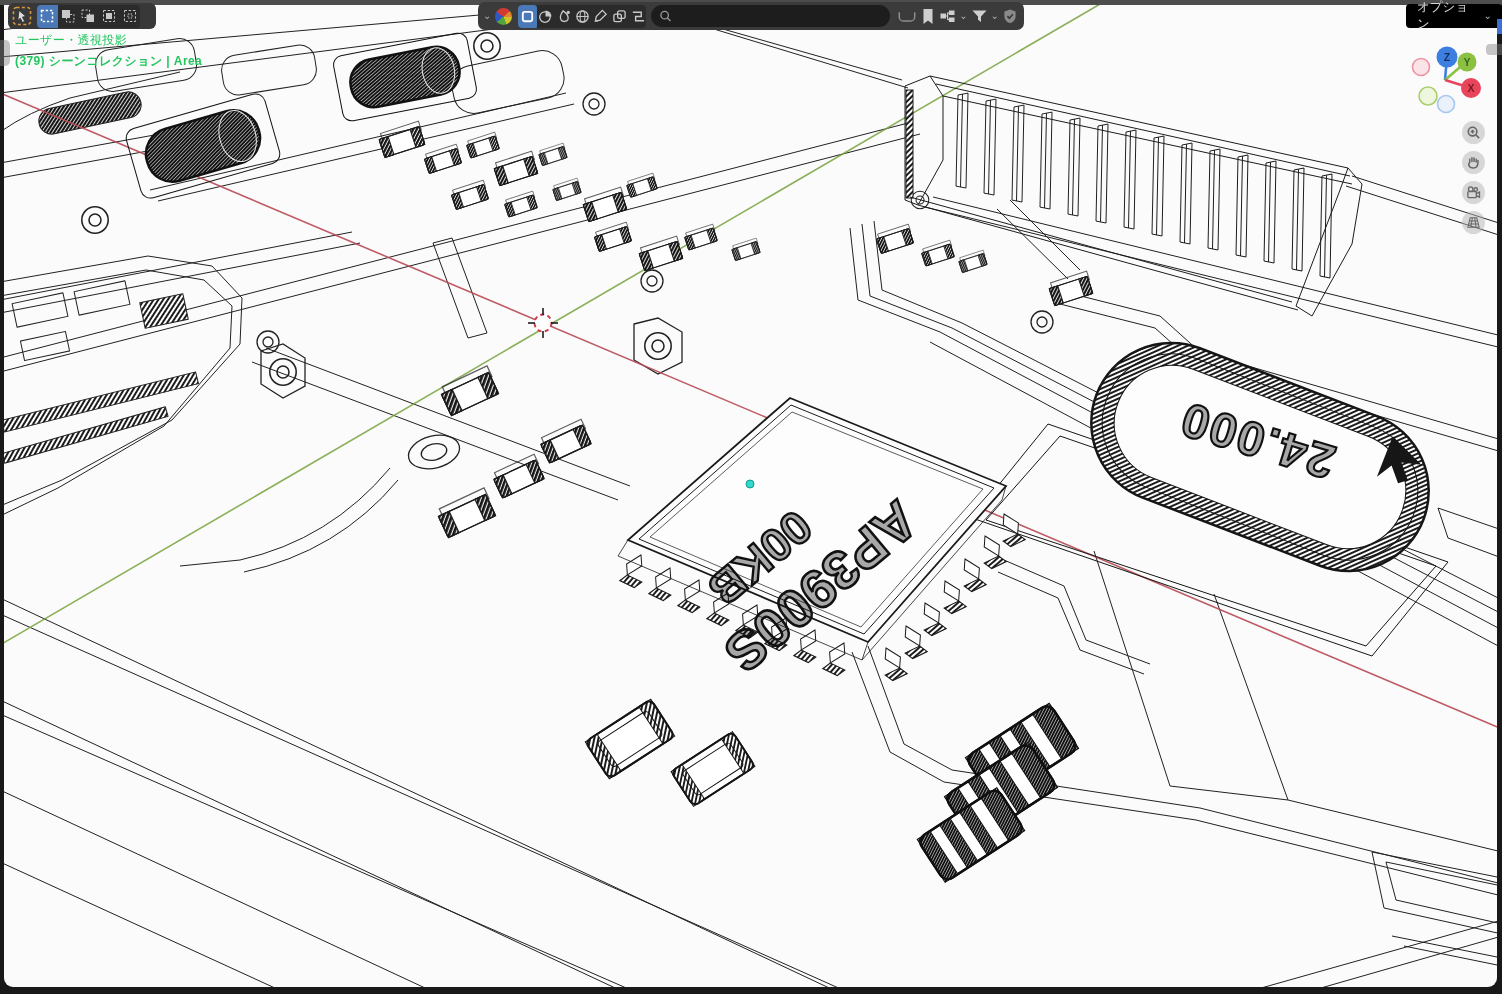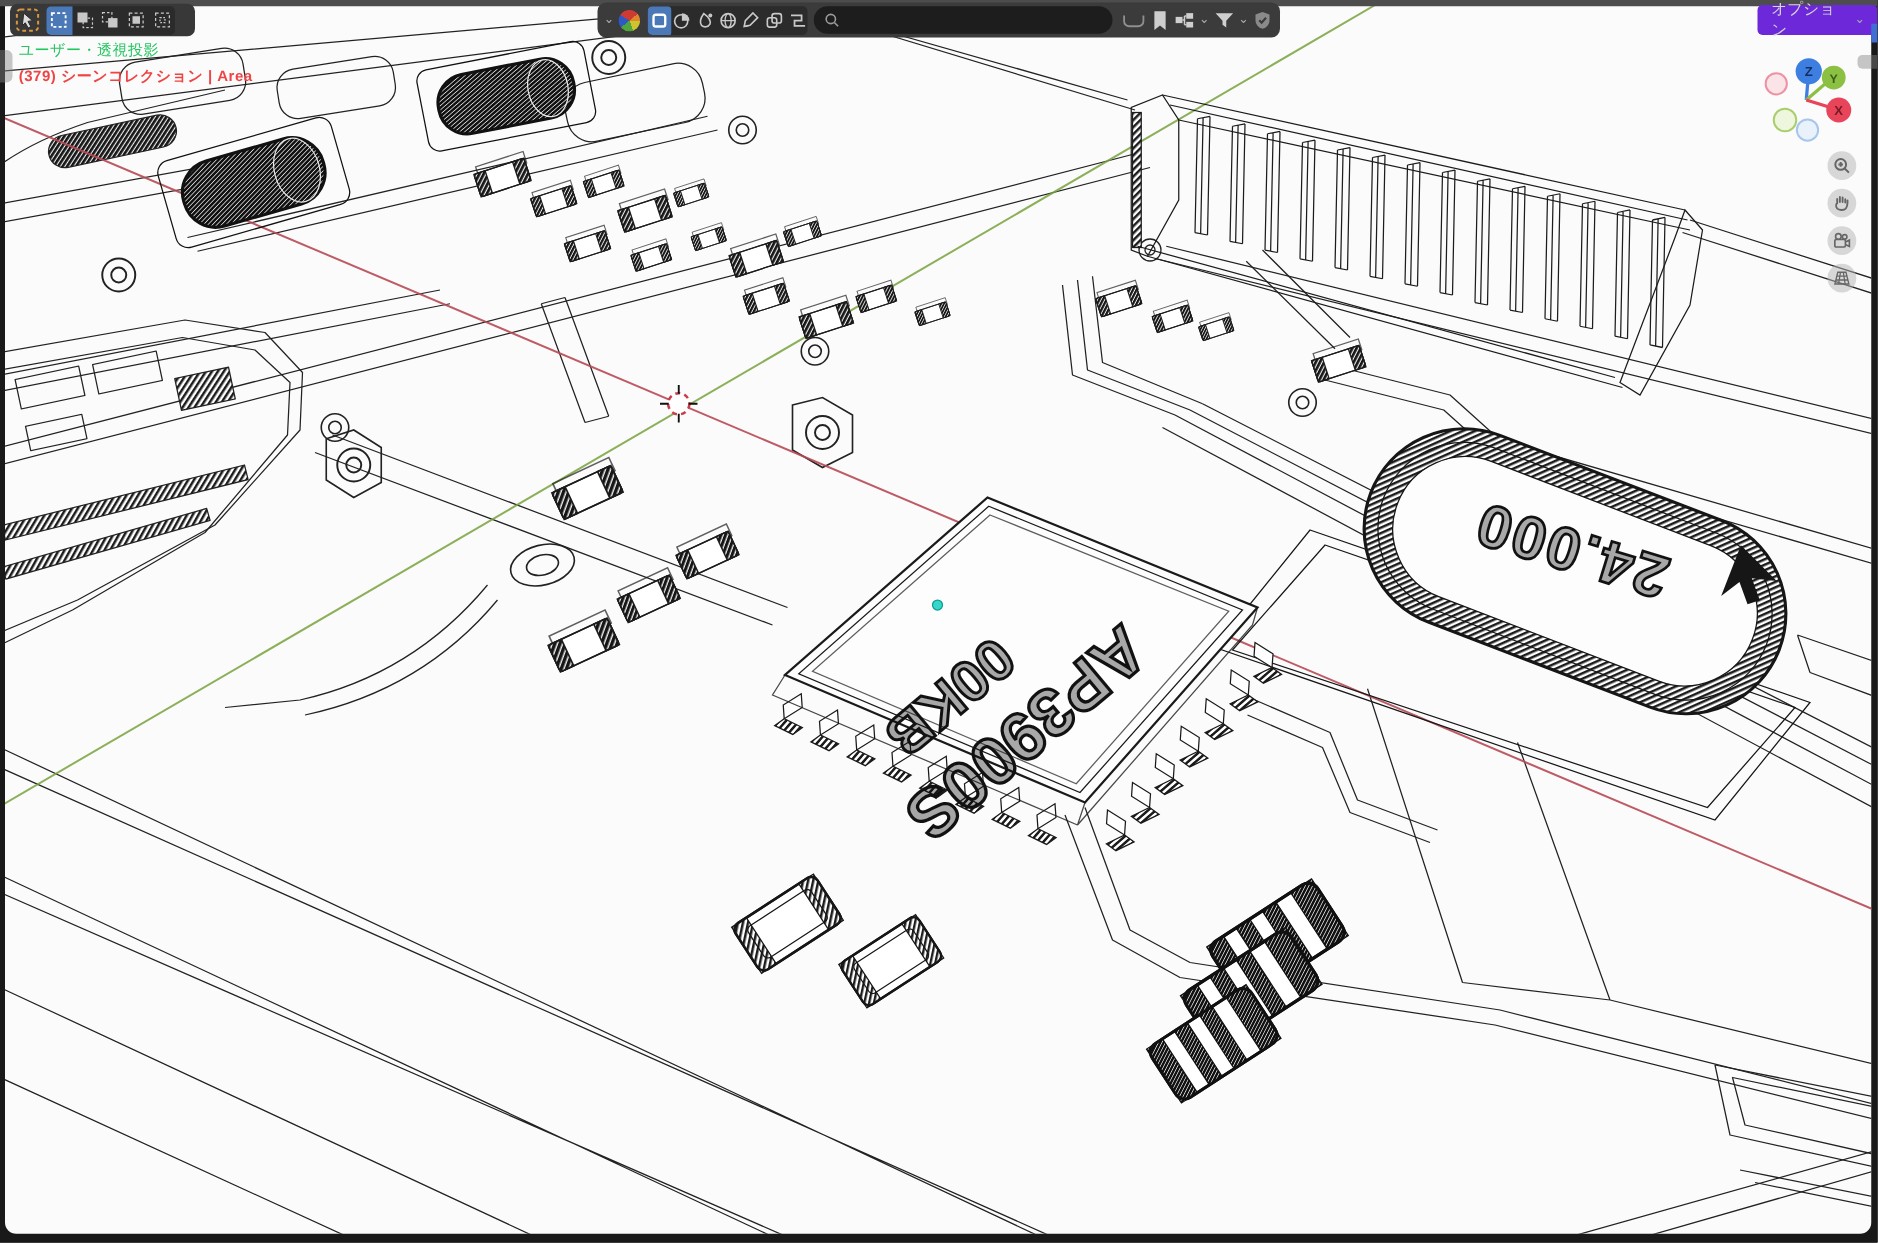--- a/index.html
+++ b/index.html
@@ -20,26 +20,26 @@
   .mbtn{width:18.3px;height:24px;display:flex;align-items:center;justify-content:center;}
   .mbtn.active{background:#4b79b8;border-radius:3px;}
   .toolcur{width:22px;height:22px;display:flex;align-items:center;justify-content:center;margin-right:4px;}
   .sphere{width:17px;height:17px;border-radius:50%;margin:0 2px 0 3px;
     background:conic-gradient(#cf3b33 0 14%,#e0862d 14% 26%,#cdc42e 26% 44%,#51a53d 44% 64%,#2e58c4 64% 84%,#cf3b33 84%);}
   .chev{color:#aeaeae;font-size:10px;line-height:1;padding:0 1px;}
   .search{display:flex;align-items:center;height:22px;flex:1;background:#1d1d1d;border-radius:11px;
           margin:0 5px;padding:0 8px;min-width:180px;}
   .search input{background:transparent;border:none;outline:none;color:#ccc;font-size:12px;width:100%;}
   .iconbtn{display:flex;align-items:center;justify-content:center;height:24px;padding:0 2px;}
-  .optbtn{display:flex;align-items:center;gap:7px;background:#6d28d9;border-radius:4px;height:24px;
+  .optbtn{display:flex;align-items:center;gap:7px;background:#000000;border-radius:4px;height:24px;
           padding:0 9px 0 11px;color:#d6d6d6;font-size:12.5px;}
   
   .ovl{position:absolute;left:15px;z-index:3;font-size:12px;letter-spacing:.4px;white-space:nowrap;}
   .ovl1{top:32px;color:#22c55e;}
-  .ovl2{top:53px;color:#ef4444;font-weight:bold;}
+  .ovl2{top:53px;color:#22c55e;font-weight:bold;}
   
   .tabL{position:absolute;left:0;top:40px;width:10px;height:26px;background:rgba(130,130,130,.45);
         border-radius:0 5px 5px 0;z-index:3;}
   .tabR{position:absolute;left:1486px;top:44px;width:16px;height:11px;background:rgba(130,130,130,.45);
         border-radius:4px 0 0 4px;z-index:3;}
   
   .gizmo{position:absolute;left:1404px;top:44px;z-index:3;}
   .navbtn{position:absolute;width:23px;height:23px;border-radius:50%;background:rgba(180,180,180,.5);
           display:flex;align-items:center;justify-content:center;z-index:3;}
   svg{display:block;}

